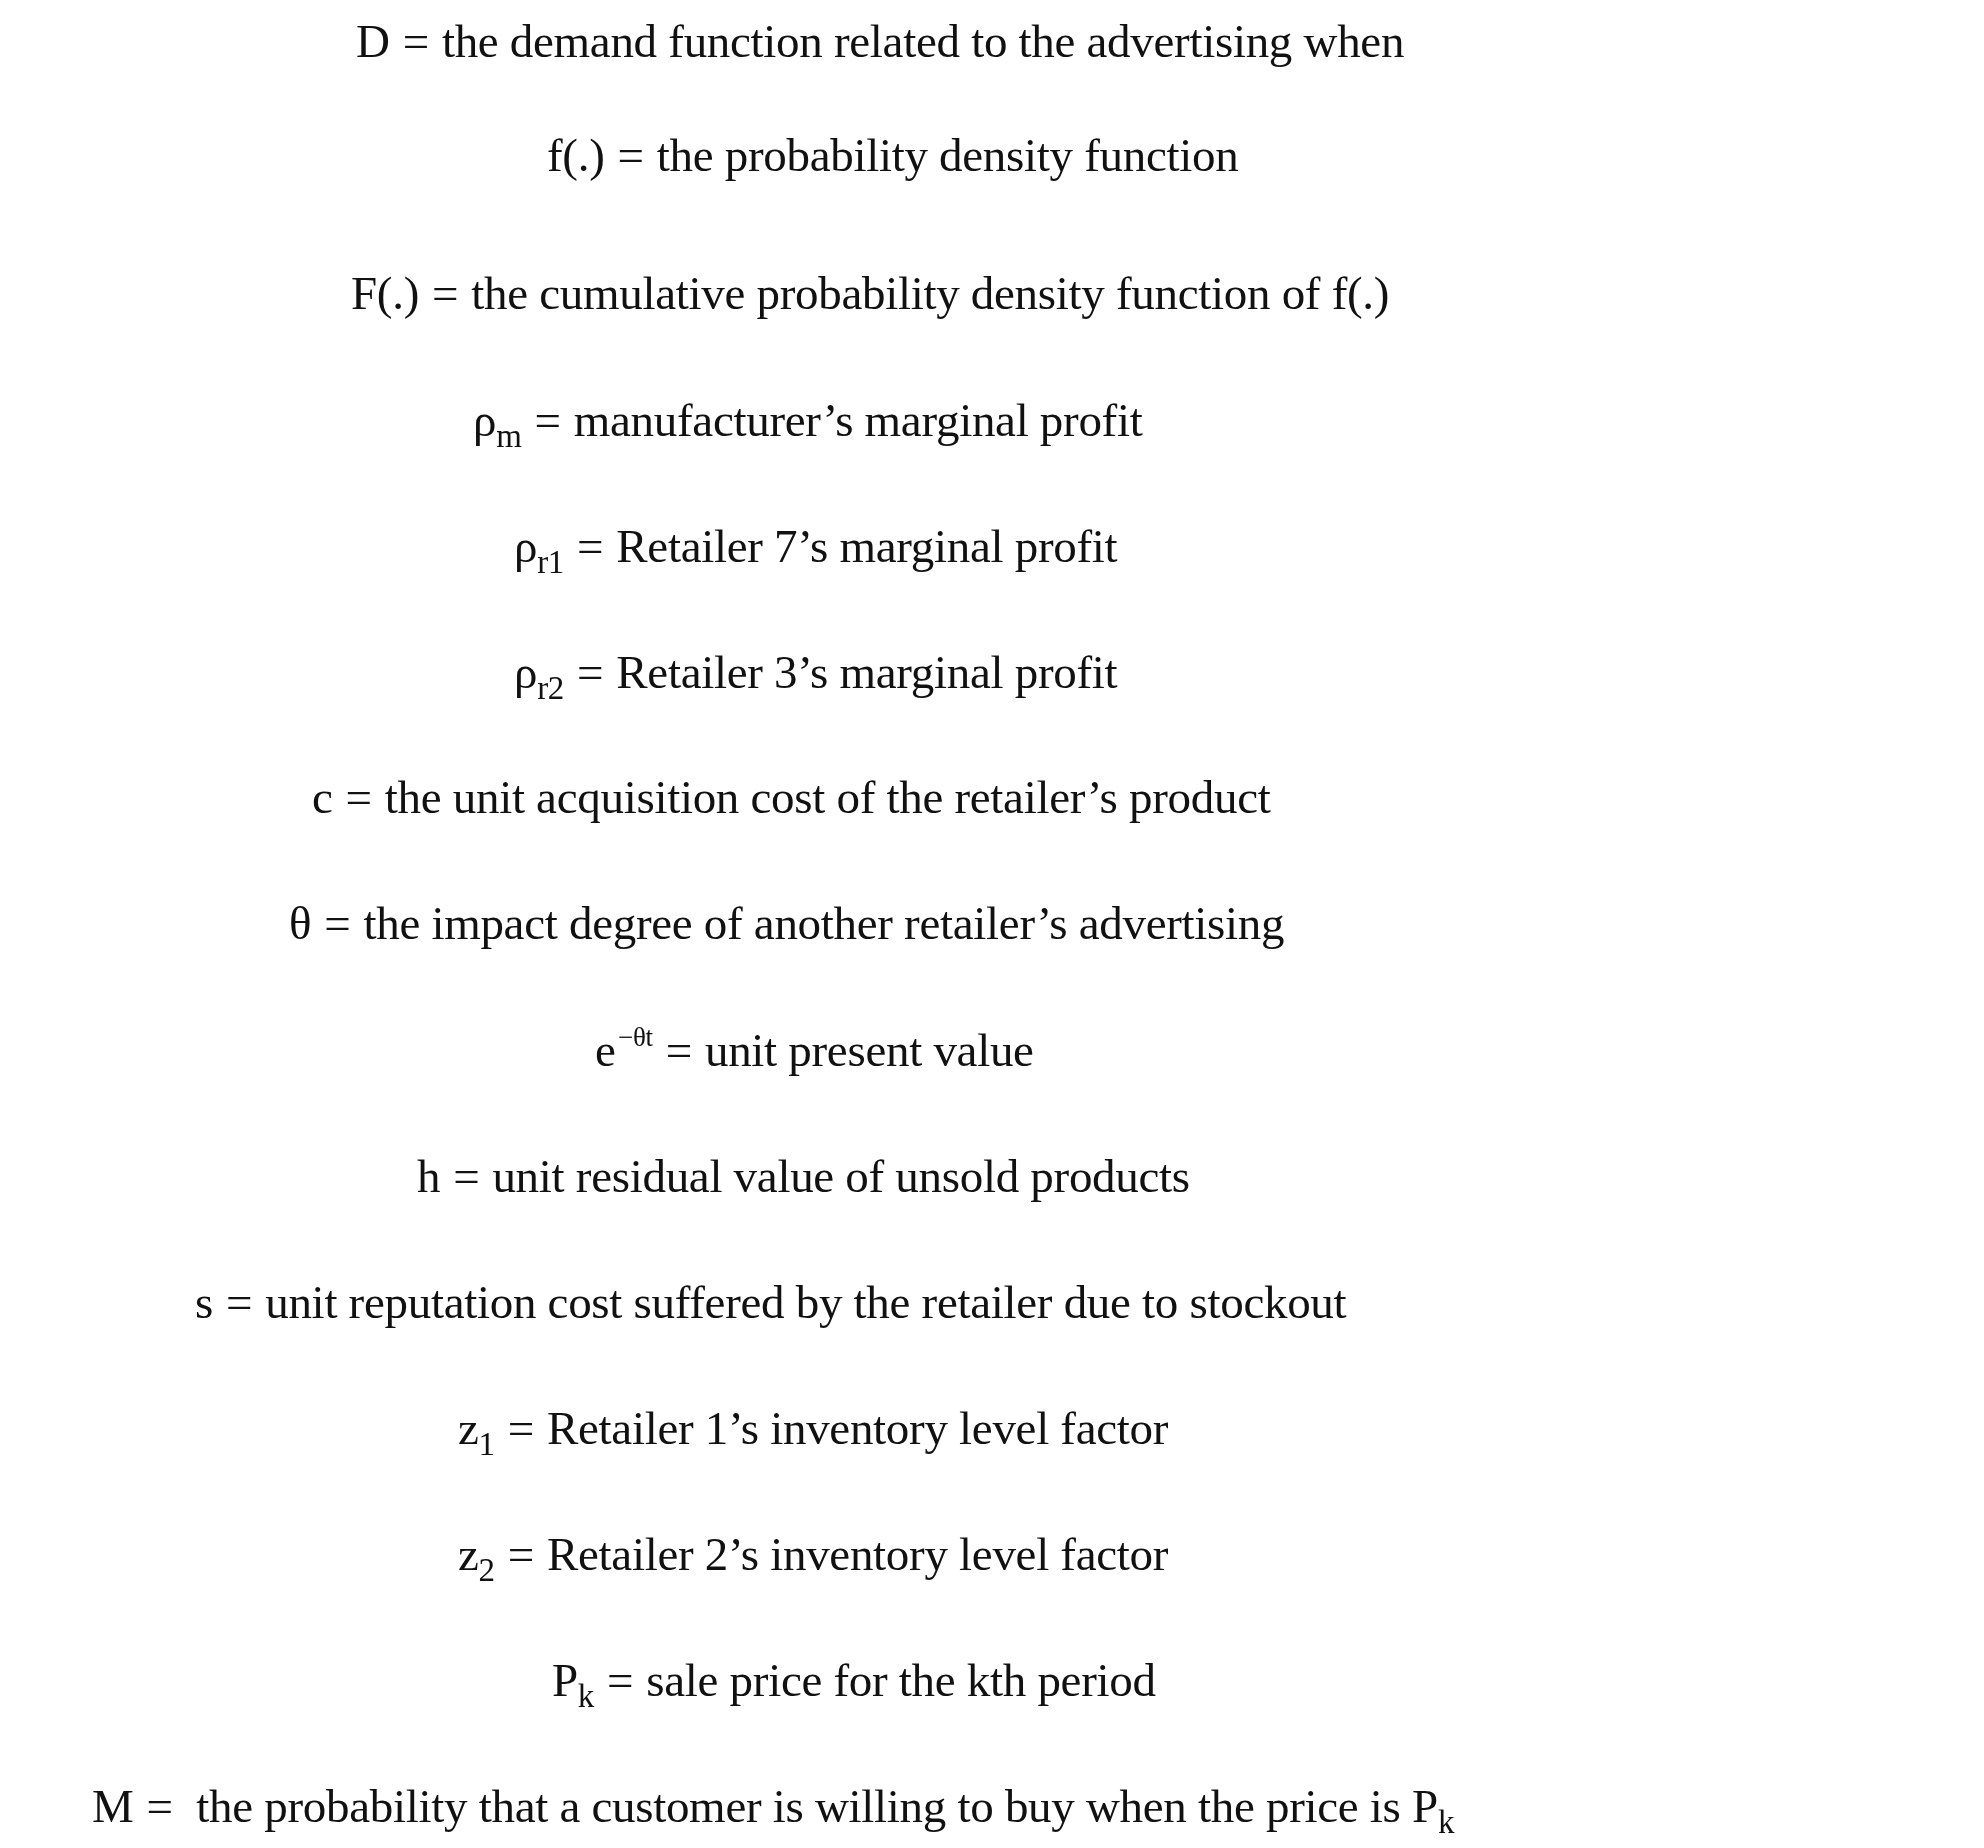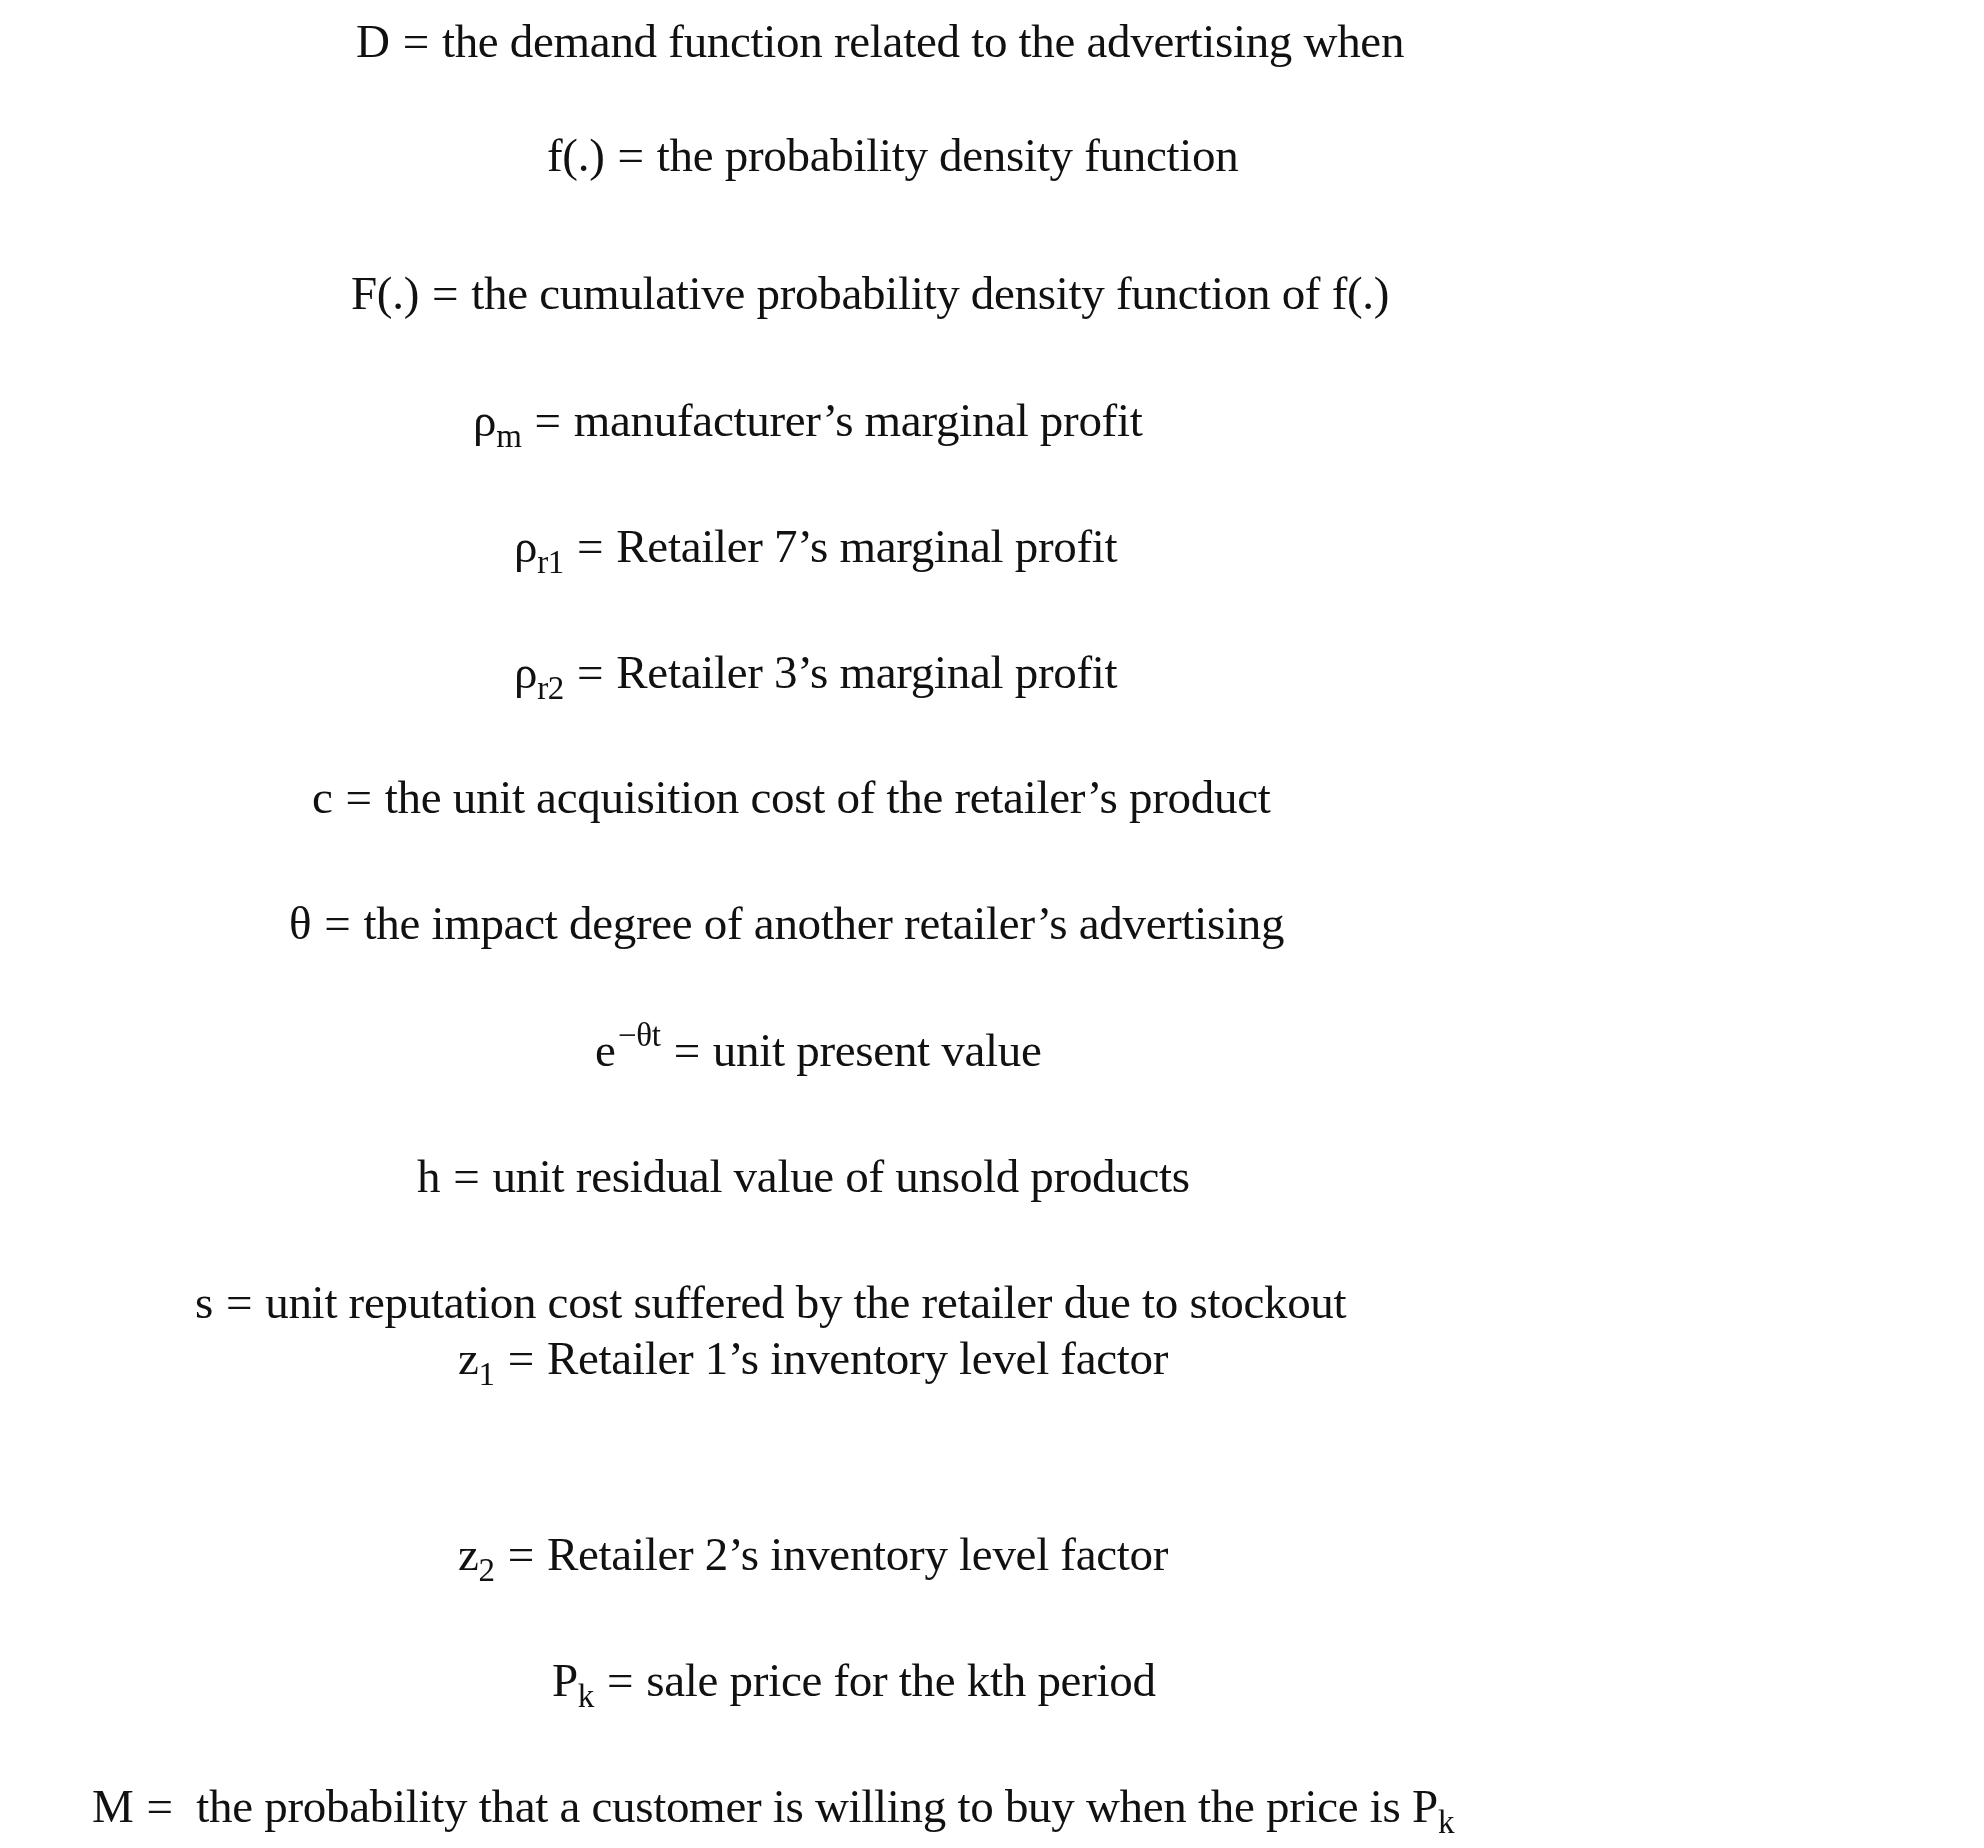--- a/index.html
+++ b/index.html
@@ -23,21 +23,21 @@
     letter-spacing: -0.3px;
   }
   .sym { display: inline-block; }
   .sub {
     font-size: 33px;
     position: relative;
     top: 10.6px;
     display: inline-block;
   }
   .sup {
-    font-size: 33px;
+    font-size: 27px;
     position: relative;
     top: -20px;
     display: inline-block;
     margin-left: 2.4px;
   }
   .eq { display: inline-block; margin: 0 13px; }
   .desc { display: inline-block; }
 </style>
 </head>
 <body>
@@ -79,21 +79,21 @@
 </div>
 
 <div class="line" style="left:417px; top:1153px;">
   <span class="sym">h</span><span class="eq">=</span><span class="desc">unit residual value of unsold products</span>
 </div>
 
 <div class="line" style="left:195px; top:1279px;">
   <span class="sym">s</span><span class="eq">=</span><span class="desc">unit reputation cost suffered by the retailer due to stockout</span>
 </div>
 
-<div class="line" style="left:458px; top:1335px;">
+<div class="line" style="left:458px; top:1405px;">
   <span class="sym">z</span><span class="sub">1</span><span class="eq">=</span><span class="desc">Retailer 1’s inventory level factor</span>
 </div>
 
 <div class="line" style="left:458px; top:1531px;">
   <span class="sym">z</span><span class="sub">2</span><span class="eq">=</span><span class="desc">Retailer 2’s inventory level factor</span>
 </div>
 
 <div class="line" style="left:516px; top:1657px;margin-left:36px;">
   <span class="sym">P</span><span class="sub">k</span><span class="eq">=</span><span class="desc">sale price for the kth period</span>
 </div>

